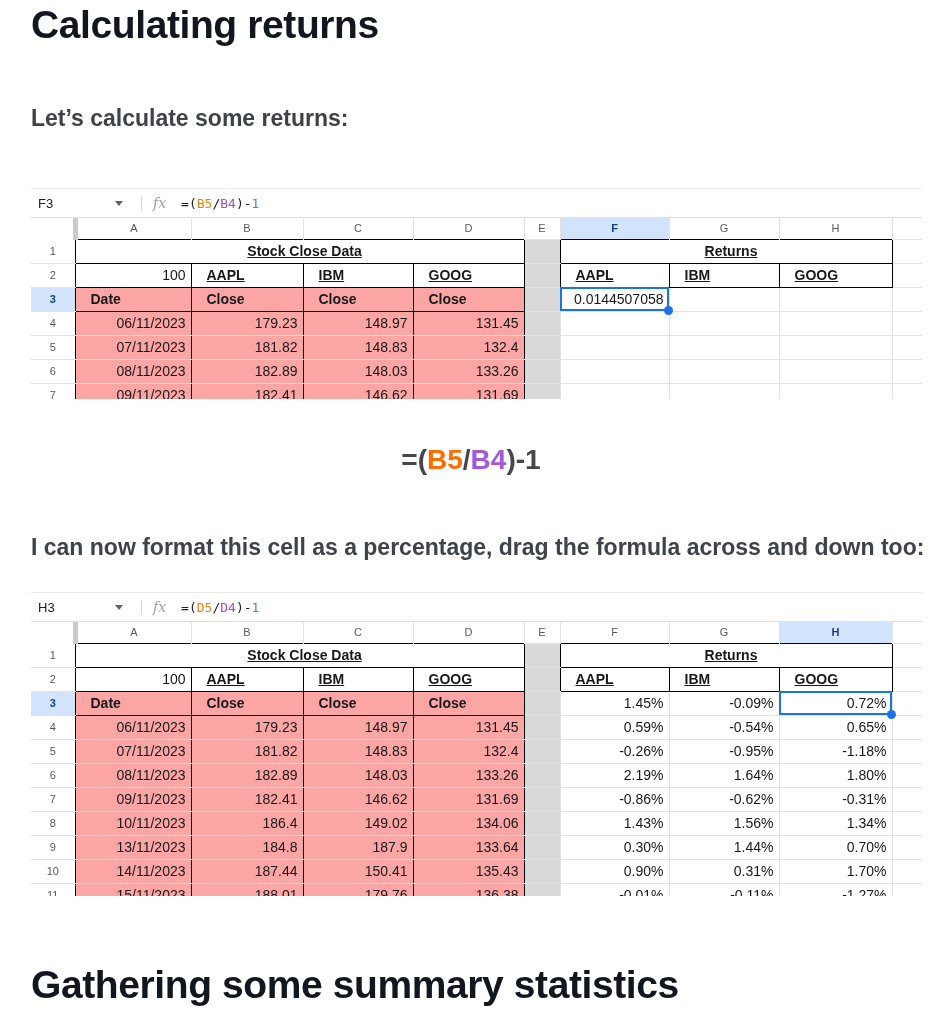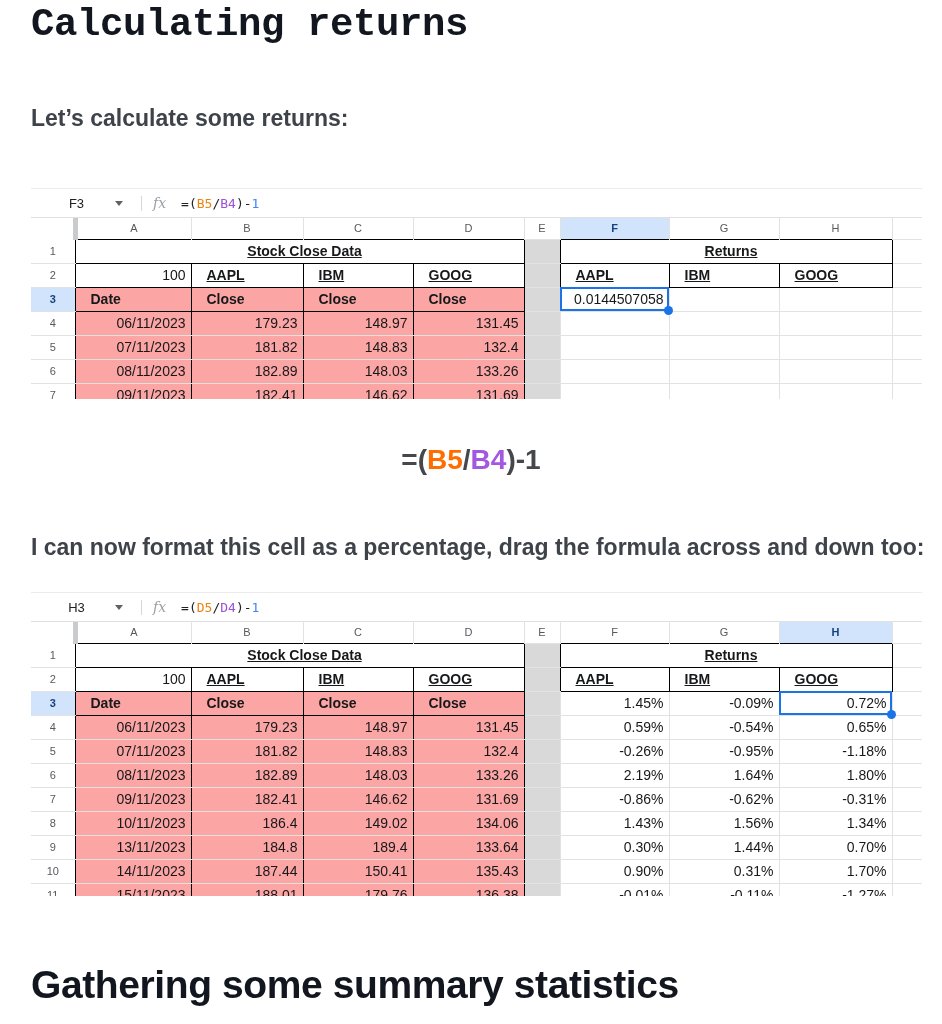--- a/index.html
+++ b/index.html
@@ -8,21 +8,21 @@
     position: relative;
     background: #ffffff;
     font-family: "Liberation Sans", sans-serif;
     overflow: hidden;
   }
   .h1 {
     position: absolute; left: 31px;
     font-size: 39px; font-weight: 800; color: #12161f;
     letter-spacing: -0.4px; line-height: 46px;
   }
-  #heading-top { top: 2px; font-family: Liberation Mono, monospace; }
+  #heading-top { top: 2px; }
   #heading-bottom { top: 962px; }
   .note {
     position: absolute; left: 31px;
     font-size: 23px; font-weight: 700; color: #3e434a; line-height: 28px;
   }
   #note1 { top: 104px; }
   #note2 { top: 533px; }
 
   .bigformula {
     position: absolute; top: 444px; left: 0; width: 942px;
@@ -39,21 +39,21 @@
   #sheet2 { top: 592px; height: 304px; }
 
   .fbar {
     height: 29px; display: flex; align-items: center;
     border-bottom: 1px solid #e0e0e0; background: #fff;
   }
   .namebox {
     width: 96px; display: flex; align-items: center;
     padding-left: 7px; font-size: 13px; color: #202124;
   }
-  .namebox .nm { flex: 1; text-align: center; }
+  .namebox .nm { flex: 1; }
   .arrow {
     width: 0; height: 0; border-left: 4px solid transparent;
     border-right: 4px solid transparent; border-top: 5px solid #5f6368;
     margin-right: 4px;
   }
   .vdiv { width: 1px; height: 15px; background: #d5d7da; margin: 0 11px 0 14px; }
   .fx {
     font-family: "DejaVu Serif", serif; font-style: italic;
     font-size: 14px; color: #9aa0a6; margin-right: 15px;
   }
@@ -349,21 +349,21 @@
       <td class="c e"></td>
       <td class="c num">1.43%</td>
       <td class="c num">1.56%</td>
       <td class="c num">1.34%</td>
       <td class="c"></td>
     </tr>
     <tr>
       <td class="rn">9</td>
       <td class="c num g kl kr">13/11/2023</td>
       <td class="c num g kr">184.8</td>
-      <td class="c num g kr">189.4</td>
+      <td class="c num g kr">187.9</td>
       <td class="c num g kr">133.64</td>
       <td class="c e"></td>
       <td class="c num">0.30%</td>
       <td class="c num">1.44%</td>
       <td class="c num">0.70%</td>
       <td class="c"></td>
     </tr>
     <tr>
       <td class="rn">10</td>
       <td class="c num g kl kr">14/11/2023</td>

